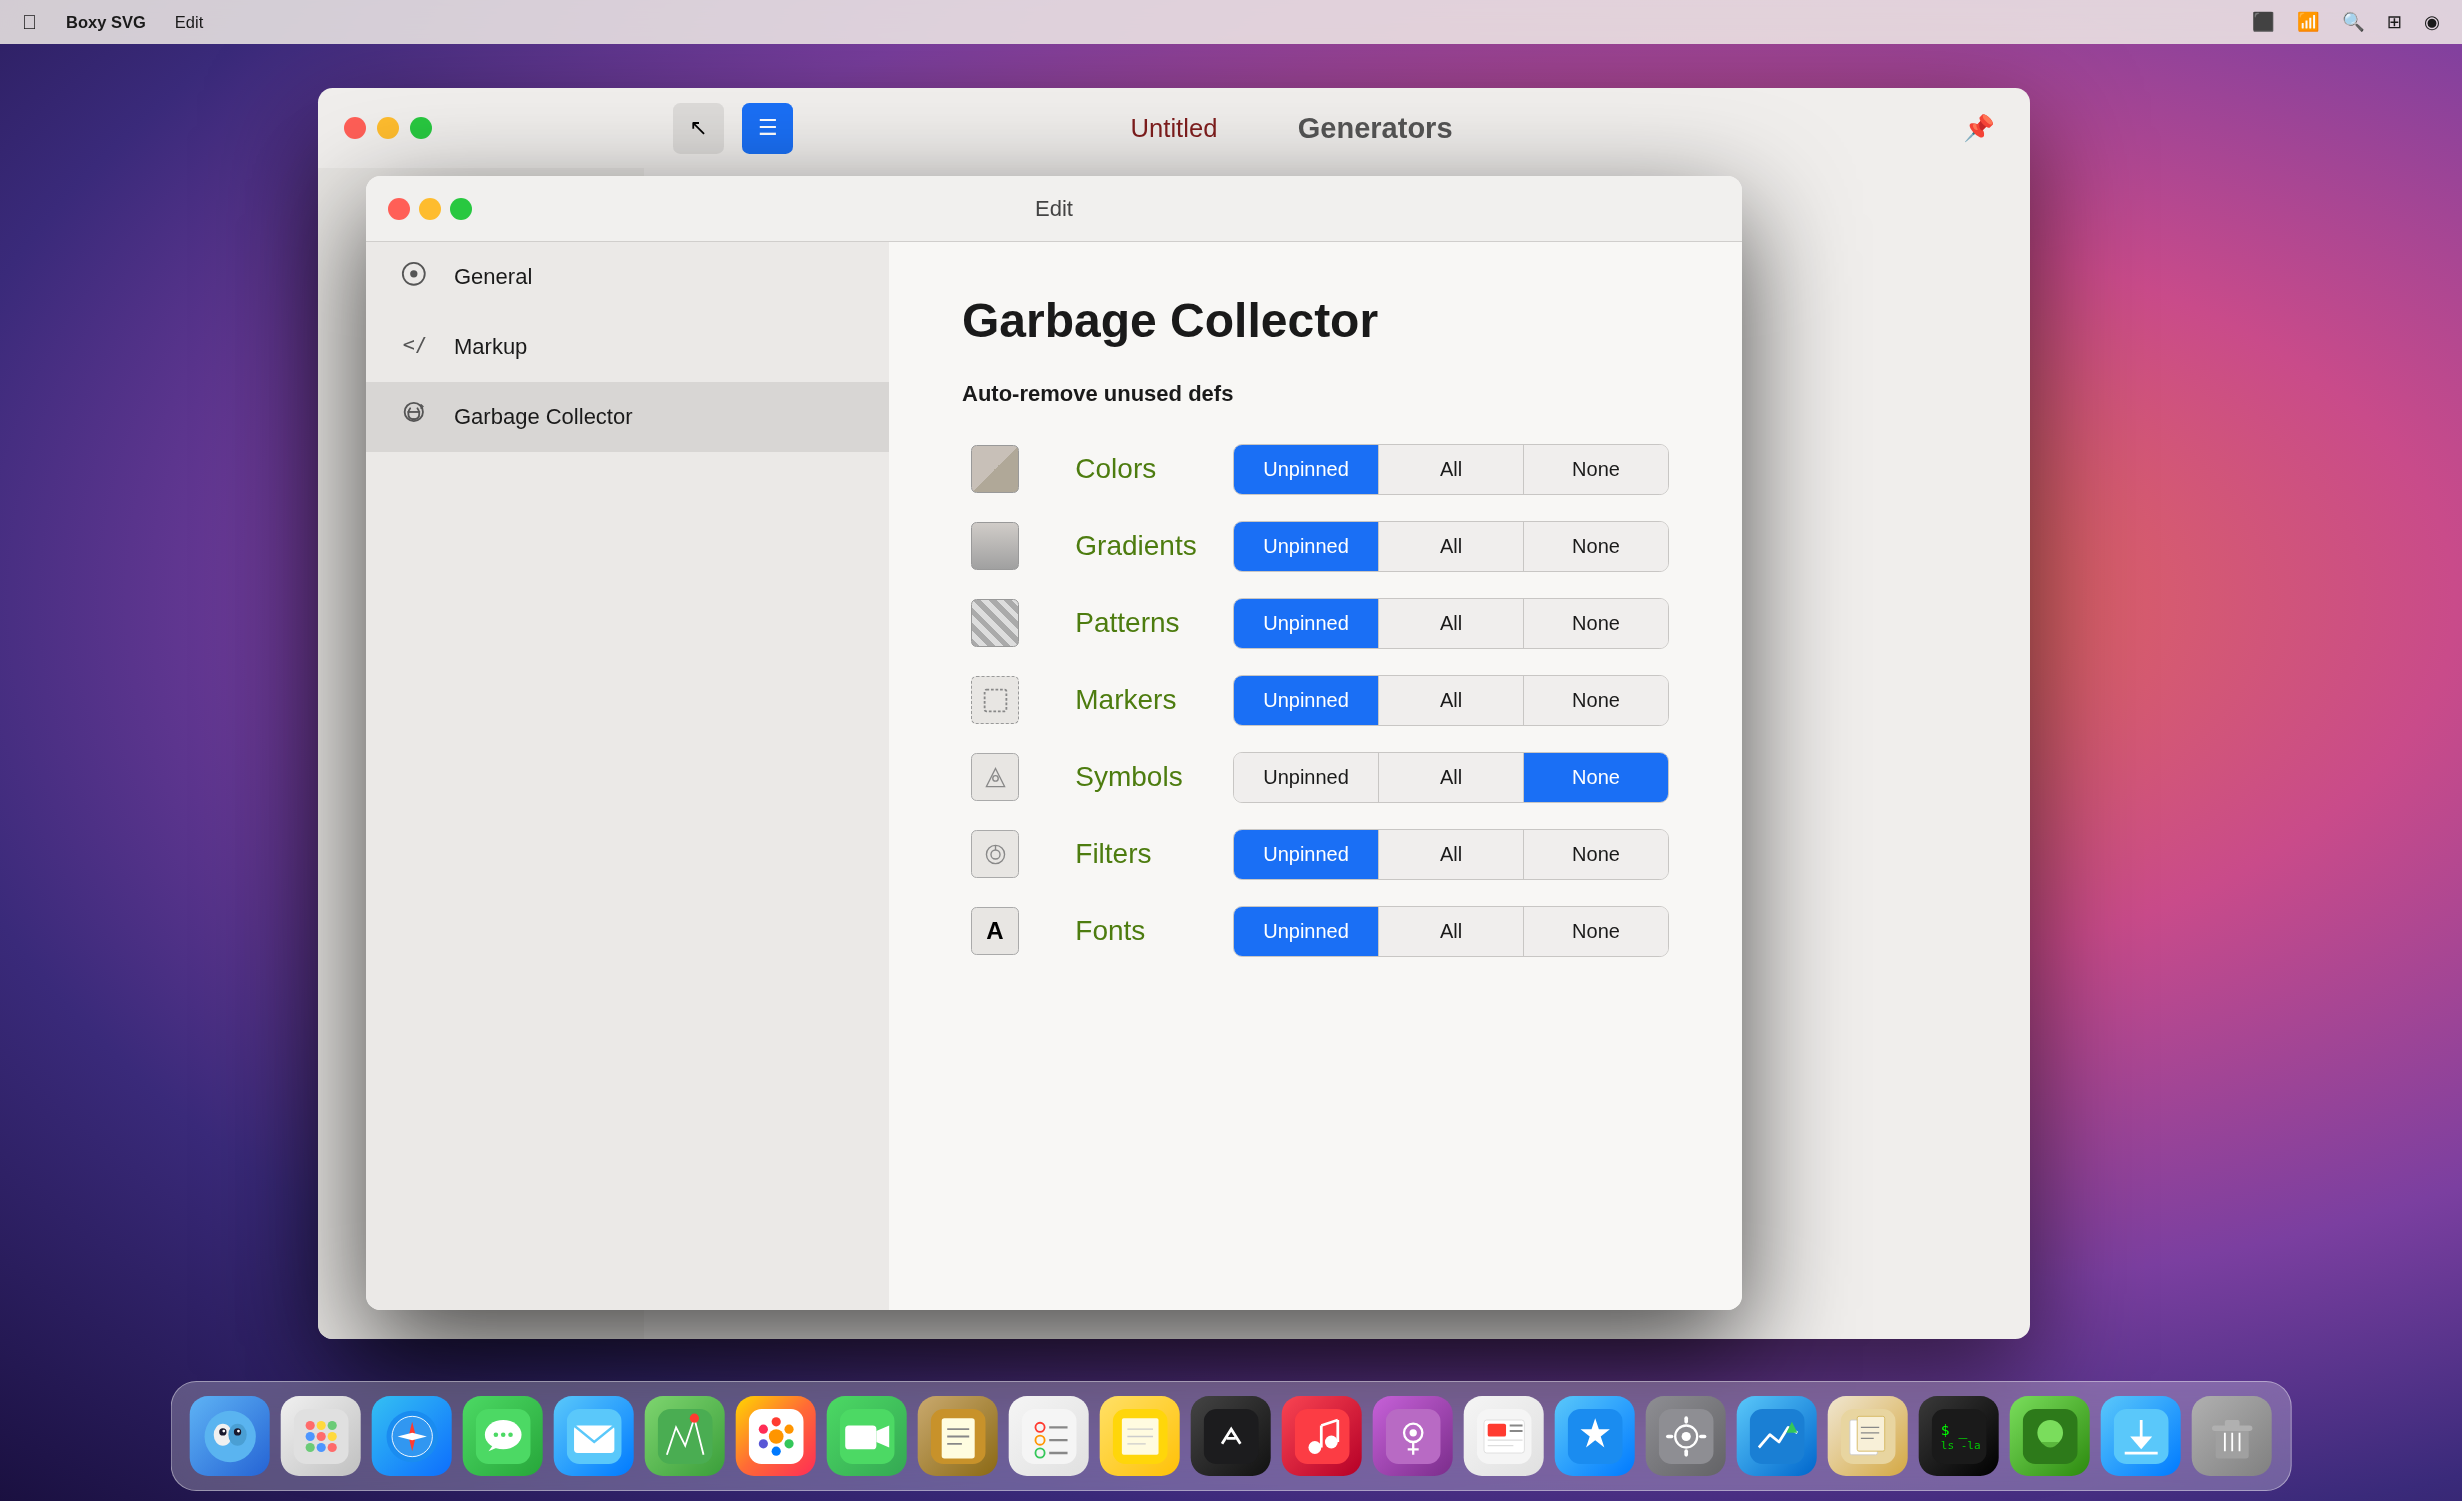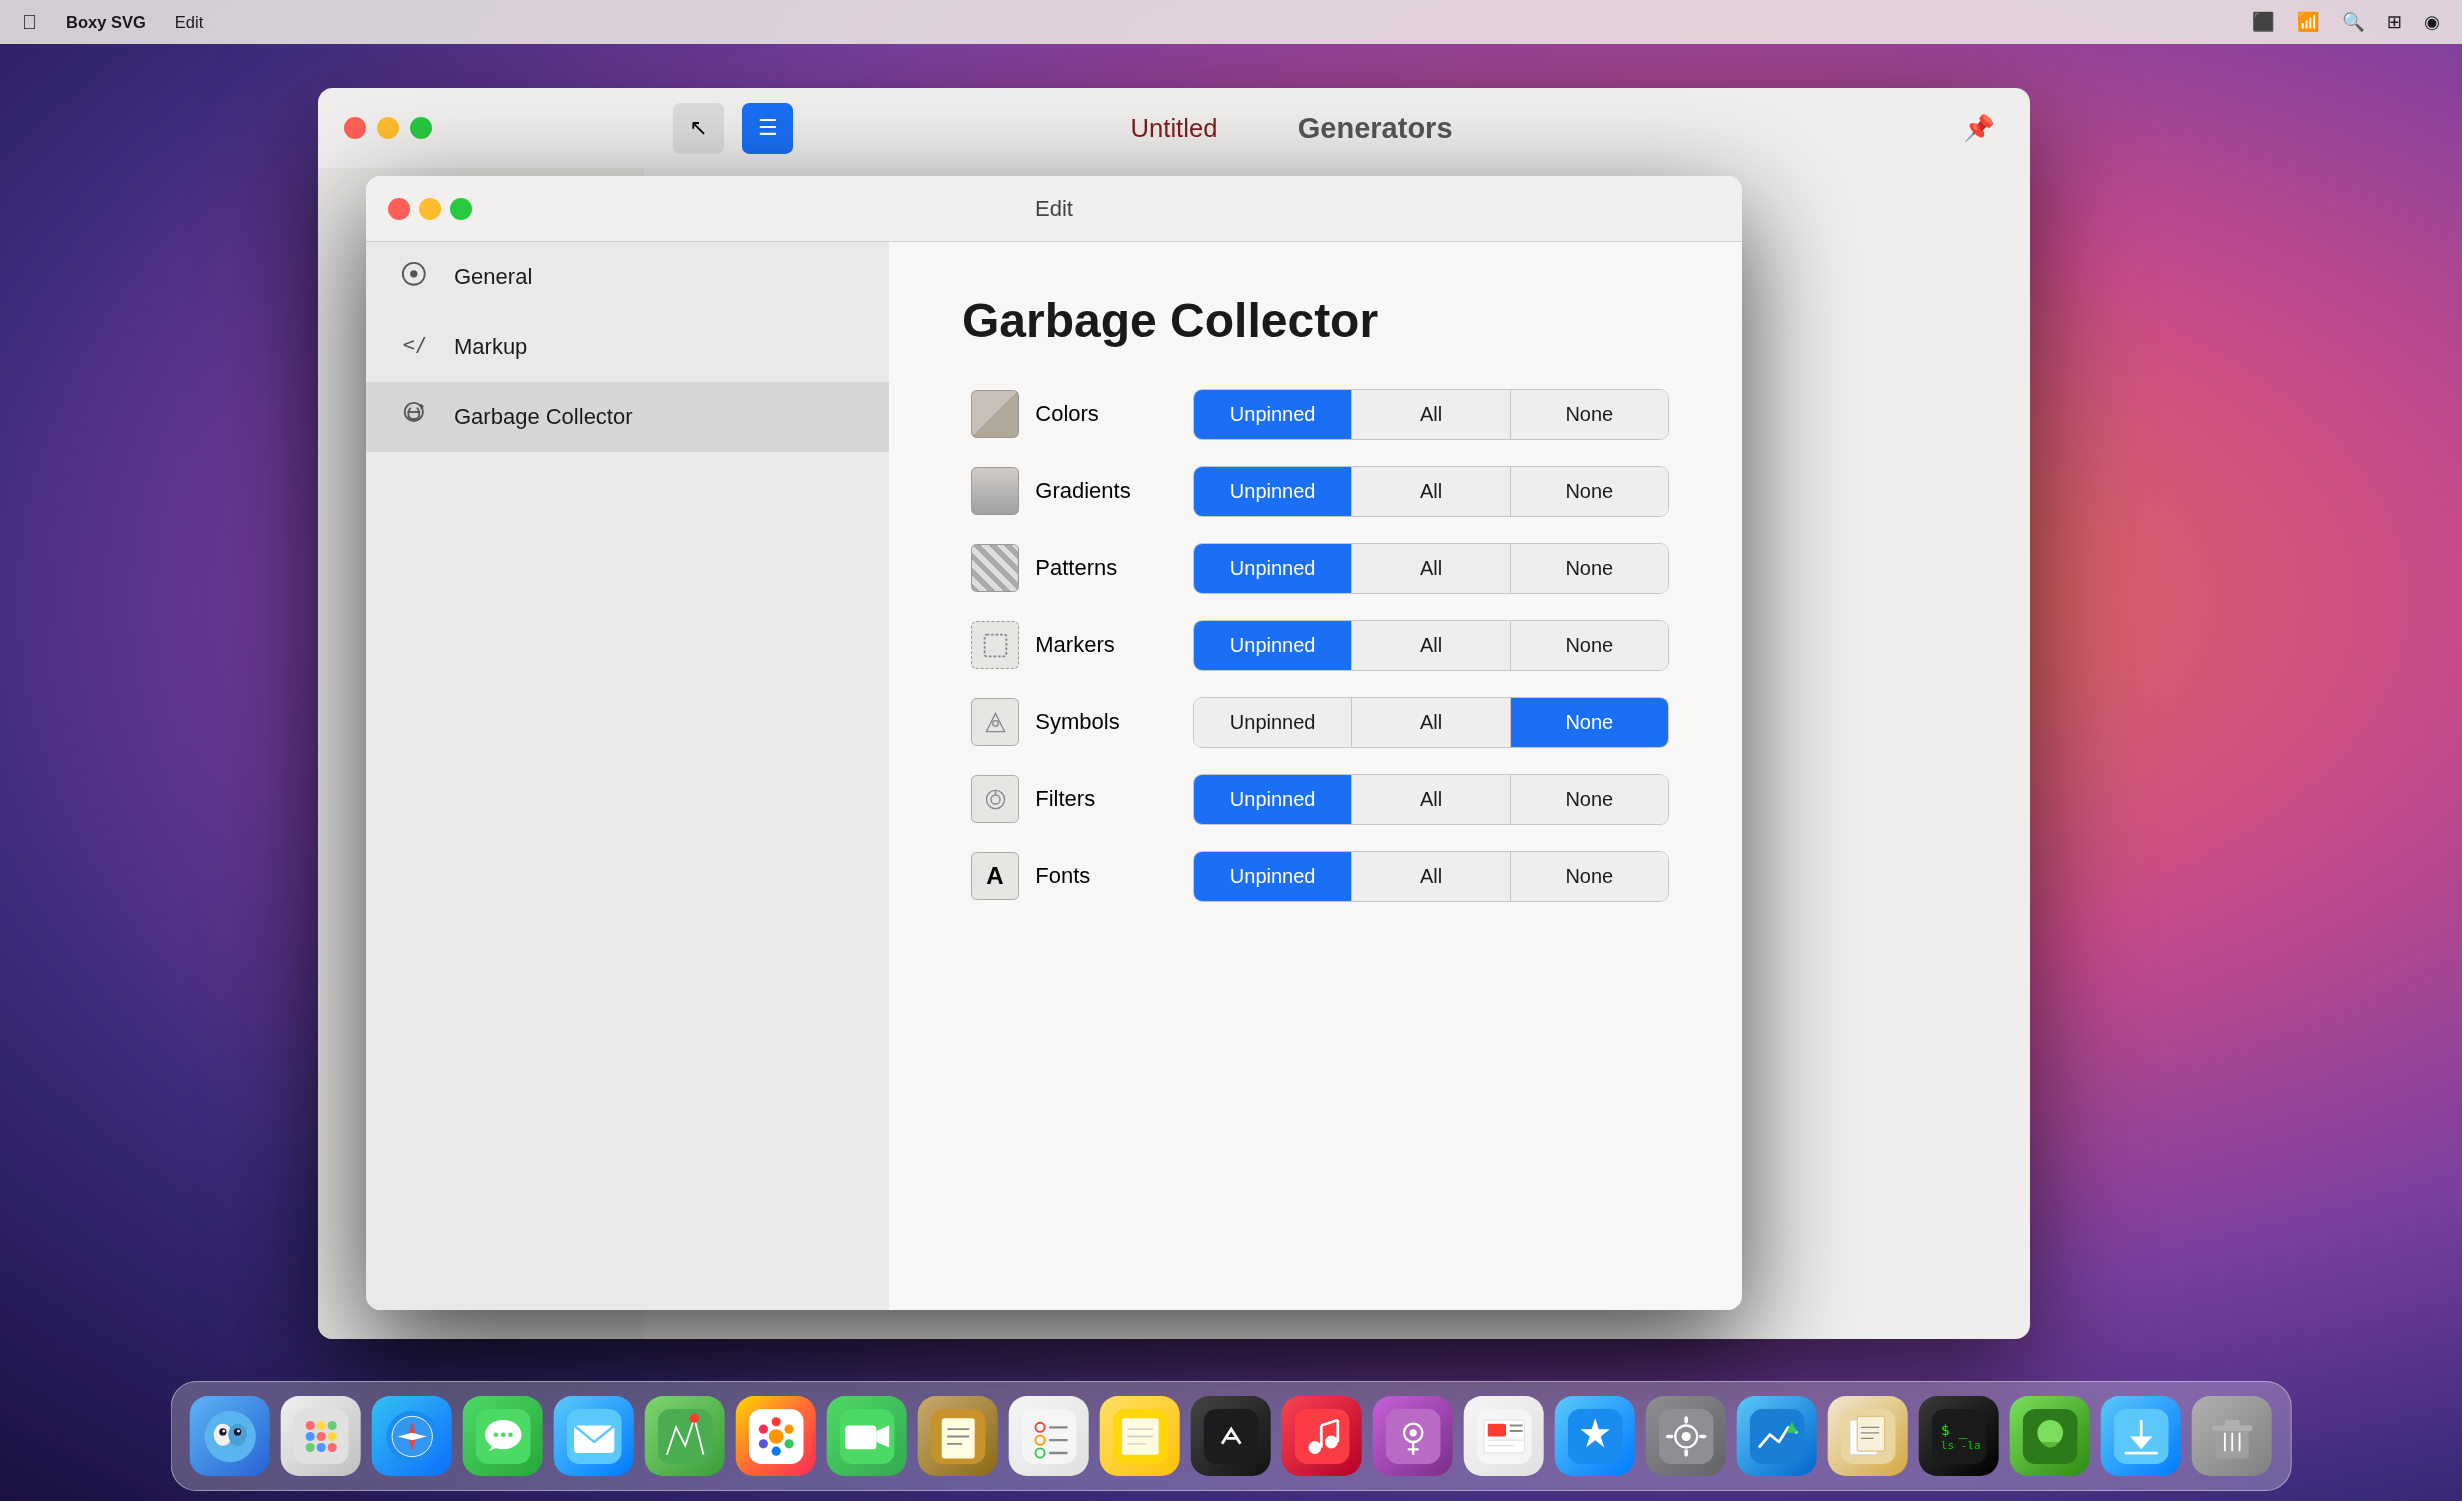--- a/index.html
+++ b/index.html
@@ -289,24 +289,25 @@
       background: #e8e6e3;
     }
     .gc-icon-font {
       border: 1.8px solid #aaa;
       background: #e8e6e3;
       font-size: 24px;
       font-weight: 700;
     }
     .gc-row-label {
       width: 165px;
-      font-size: 22px;
-      color: #000000;
+      font-size: 28px;
+      color: #4d7c0f;
       flex-shrink: 0;
       padding-left: 7.3px;
+      margin-left: 40px;
     }
     .btn-group {
       display: flex;
       flex: 1;
       border: 0.9px solid #c8c6c4;
       border-radius: 9.1px;
       overflow: hidden;
       height: 51px;
     }
     .btn-seg {
@@ -469,20 +470,21 @@
           <path d="M7 12H21" stroke="#555" stroke-width="2"></path>
           <path d="M22 8L24 6L22 4" stroke="#555" stroke-width="1.5" fill="none" stroke-linecap="round"></path>
         </svg>
       </span>
       <span class="sidebar-label">Garbage Collector</span>
     </div>
   </div>
 
   <div class="prefs-content">
     <div class="content-title">Garbage Collector</div>
+    <div class="section-subtitle">Auto-remove unused defs</div>
 
     <div class="gc-row">
       <div class="gc-row-icon">
         <div class="gc-icon-box gc-icon-color"></div>
       </div>
       <span class="gc-row-label">Colors</span>
       <div class="btn-group">
         <button class="btn-seg active-blue">Unpinned</button>
         <button class="btn-seg">All</button>
         <button class="btn-seg">None</button>

